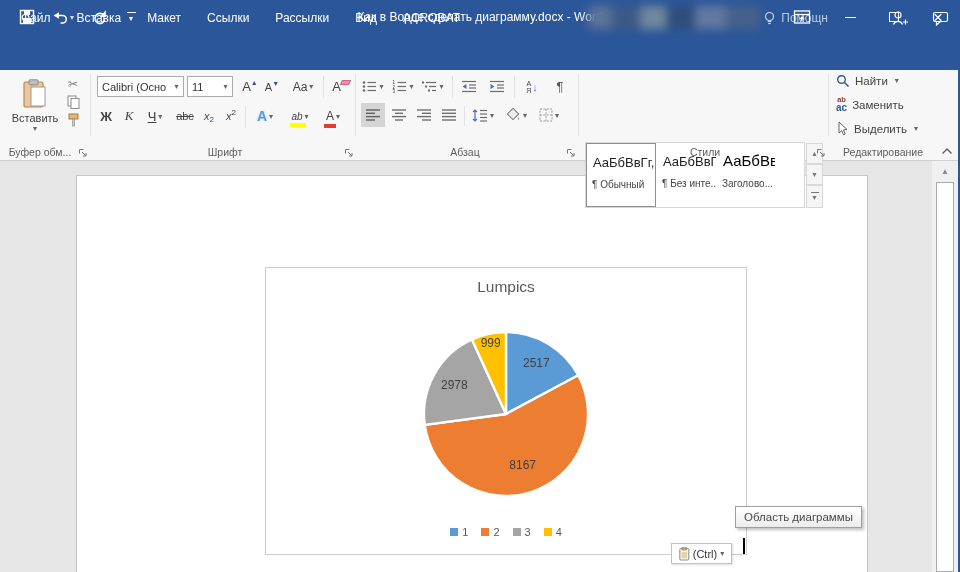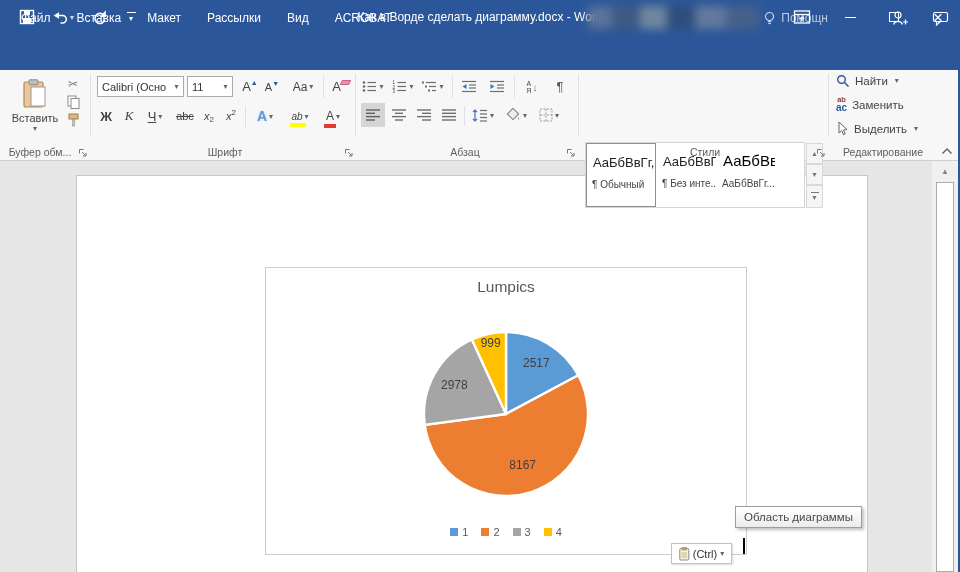--- a/index.html
+++ b/index.html
@@ -155,20 +155,21 @@
   <div class="winbtn">
       <span class="closex">×</span>
     </div>
 </div>
 
 <div class="tabbar"></div>
 <div class="tabs" id="tabs">
     <div class="tab">Файл</div>
     <div class="tab">Вставка</div>
     <div class="tab">Макет</div>
+    <div class="tab">Ссылки</div>
     <div class="tab">Рассылки</div>
     <div class="tab">Вид</div>
     <div class="tab">ACROBAT</div>
   </div>
 <div class="tab-right">
   <div class="helpwrap">
     <svg class="ico" width="13" height="15" viewBox="0 0 13 15">
       <circle cx="6.5" cy="5.5" r="4" fill="none" stroke="#cfd9ea" stroke-width="1.2"></circle>
       <line x1="4.8" y1="10.5" x2="8.2" y2="10.5" stroke="#cfd9ea" stroke-width="1.2"></line>
       <line x1="5.2" y1="12.5" x2="7.8" y2="12.5" stroke="#cfd9ea" stroke-width="1.2"></line>
@@ -449,21 +450,21 @@
       <div class="stylecard sel" style="left: 586px; width: 70px;">
         <div class="prev">АаБбВвГг,</div>
         <div class="sname">¶ Обычный</div>
       </div>
       <div class="stylecard" style="left: 657px; width: 59px;">
         <div class="prev">АаБбВвГг,</div>
         <div class="sname">¶ Без инте...</div>
       </div>
       <div class="stylecard head" style="left: 717px; width: 58px;">
         <div class="prev">АаБбВв</div>
-        <div class="sname">АаБбВвГг...</div>
+        <div class="sname">Заголово...</div>
       </div>
     </div>
   <div class="scrollcol-btn" style="top:73px">▲</div>
   <div class="scrollcol-btn" style="top:94px">▼</div>
   <div class="scrollcol-btn" style="top:115px;height:23px">
     <span style="width:8px;height:1px;background:#777;margin-bottom:1px"></span>▼
   </div>
   <div class="grouplabel" style="left:640px;width:130px">Стили</div>
   <div class="launcher" style="left:816px">
     <svg width="10" height="10" viewBox="0 0 10 10">

